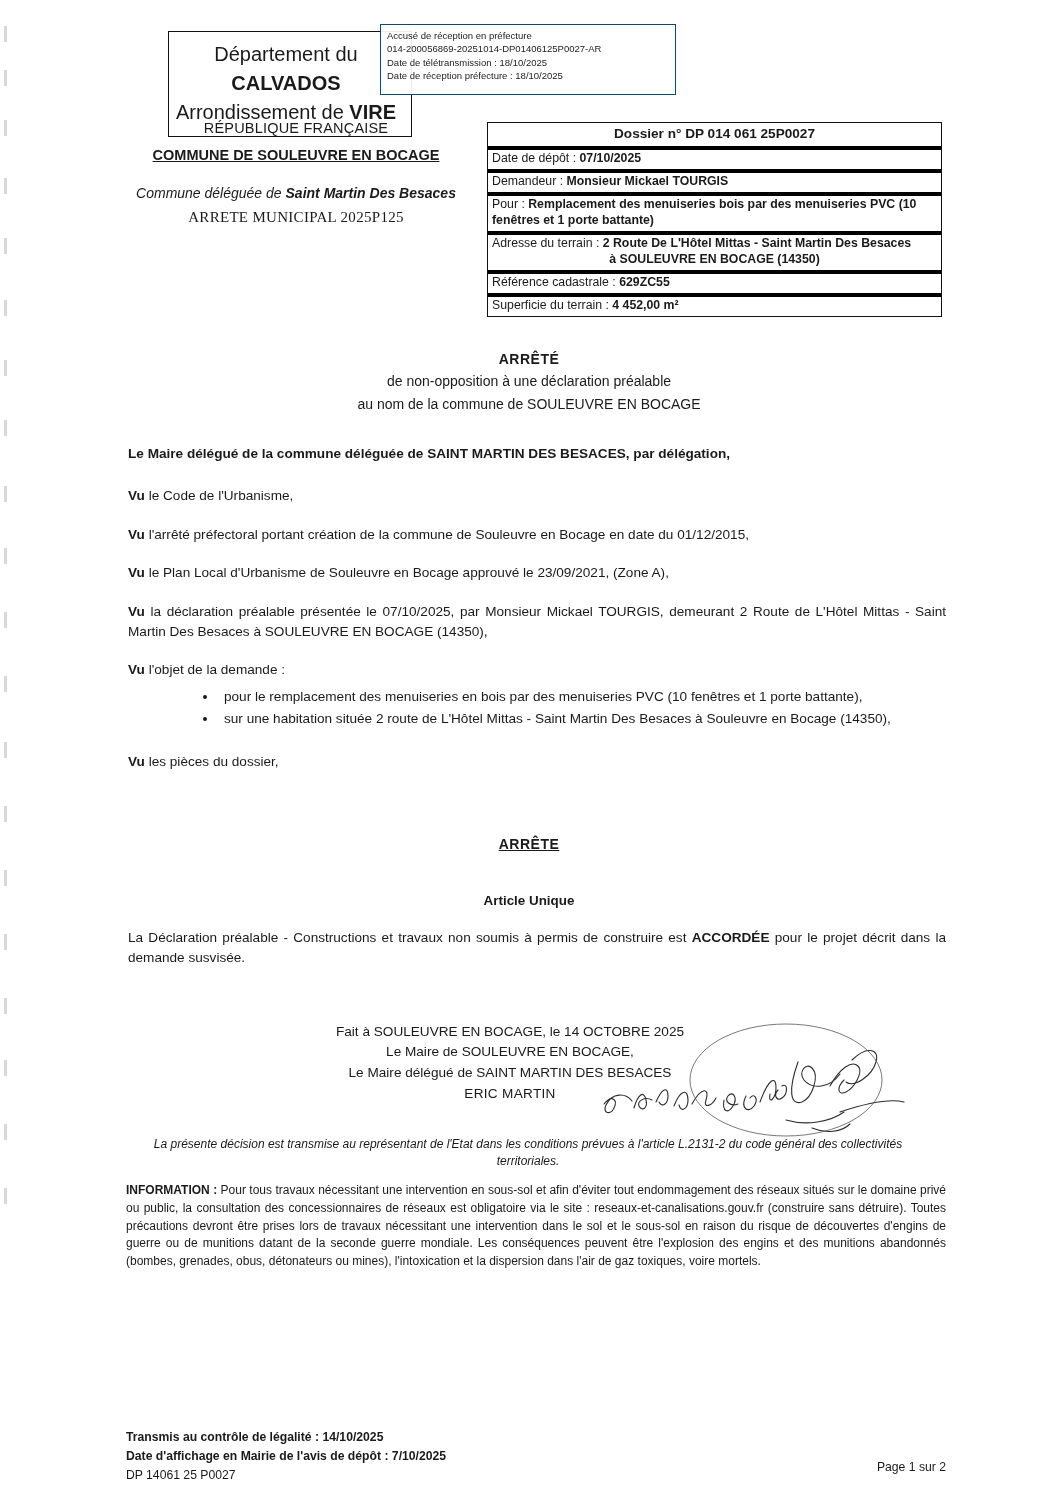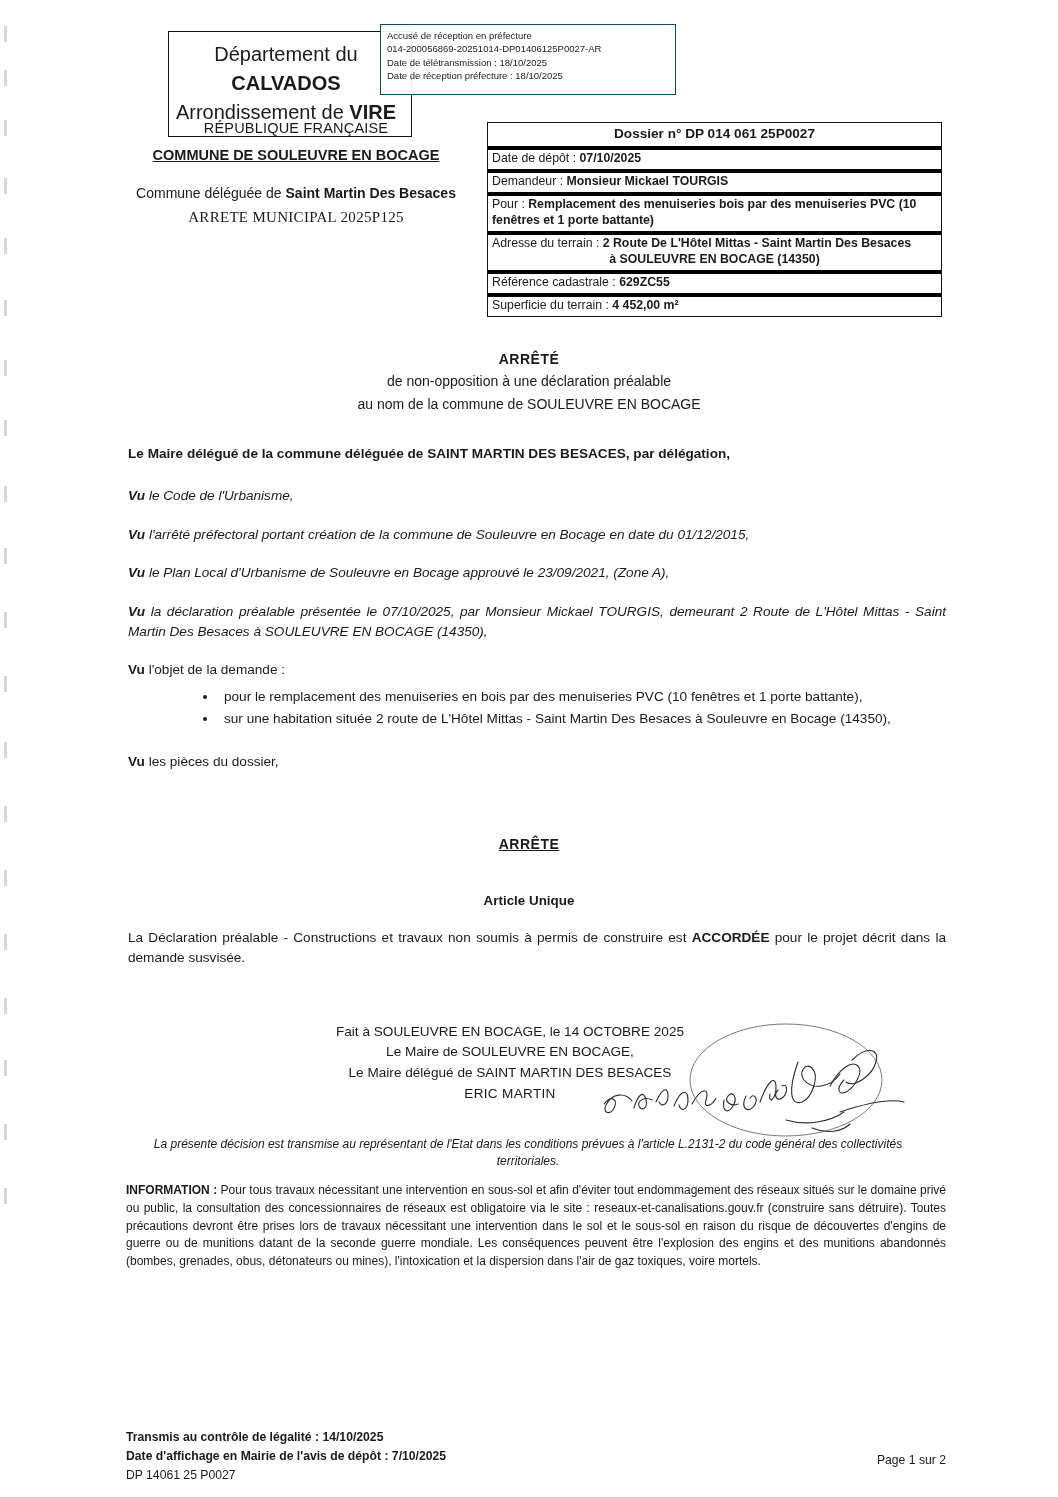--- a/index.html
+++ b/index.html
@@ -75,20 +75,21 @@
     letter-spacing: 0.2px;
   }
   .rep-commune {
     font-size: 14.5px;
     font-weight: bold;
     text-decoration: underline;
     margin-top: 11px;
   }
   .rep-deleg {
     font-size: 14px;
+    font-style: italic;
     margin-top: 21px;
     line-height: 1.35;
   }
   .rep-deleg b { font-weight: bold; }
   .rep-arrete {
     font-family: "Liberation Serif", serif;
     font-size: 15px;
     margin-top: 6px;
     letter-spacing: 0.3px;
   }
@@ -132,21 +133,21 @@
 
   .body-text {
     position: absolute;
     left: 128px;
     top: 444px;
     width: 818px;
     font-size: 13.6px;
     line-height: 1.5;
   }
   .body-text p { margin: 0 0 20px 0; text-align: justify; }
-  .body-text p.tight { margin-bottom: 18px; font-style: italic; }
+  .body-text p.tight { margin-bottom: 18px; }
   .body-text b { font-weight: bold; }
   .body-text .vu { font-weight: bold; }
 
   ul.obj {
     margin: 2px 0 0 0;
     padding-left: 90px;
     list-style: disc;
   }
   ul.obj li {
     margin-bottom: 2px;
@@ -236,21 +237,21 @@
     width: 820px;
     font-size: 12.2px;
     line-height: 1.55;
   }
   .footer .f1 { font-weight: bold; }
   .footer .f2 { font-weight: bold; }
   .footer .f3 { position: relative; }
   .footer .page-num {
     position: absolute;
     right: 0;
-    bottom: 15px;
+    bottom: 8px;
     font-size: 12.2px;
   }
 </style>
 </head>
 <body>
 
 <div class="page">
 
   <div class="scan-marks">
     <i style="top:26px"></i>

